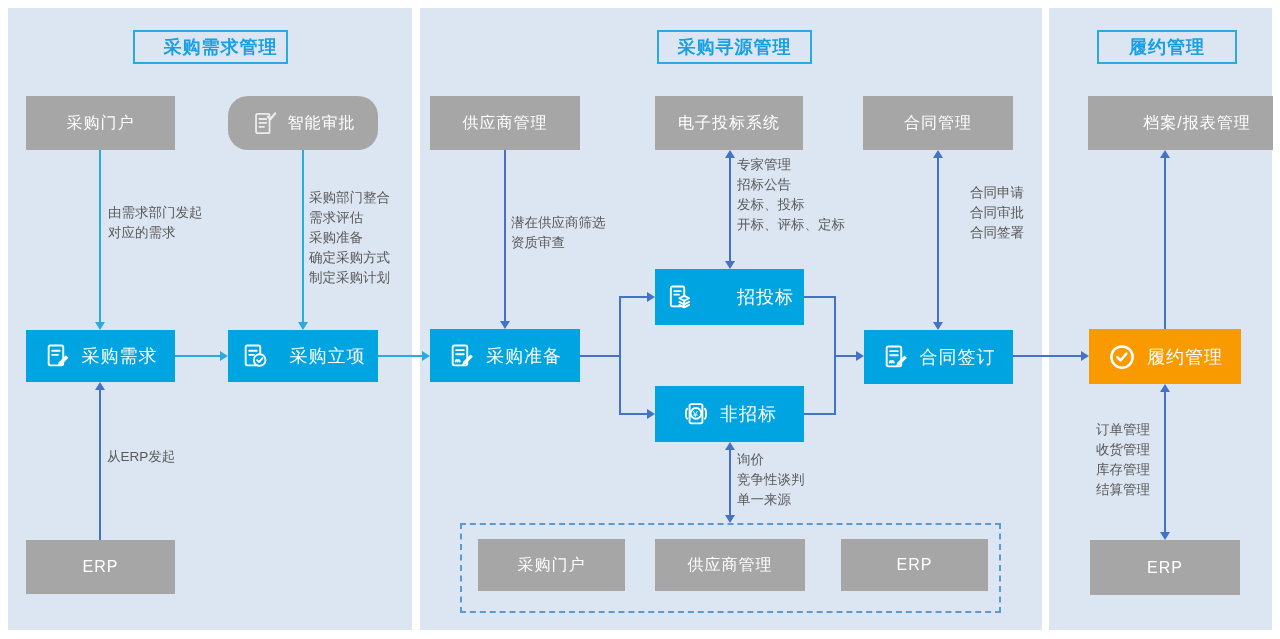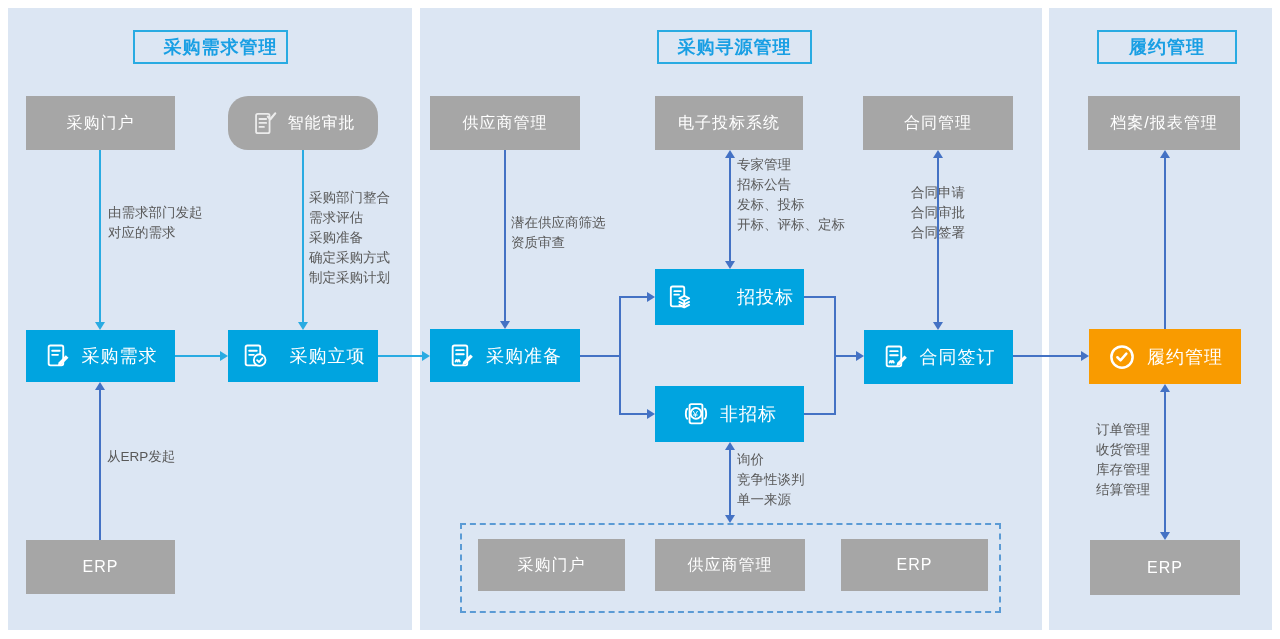--- a/index.html
+++ b/index.html
@@ -60,21 +60,21 @@
   </div>
   <div class="gbox" style="left:430px;top:96px;width:150px;">
     <span>供应商管理</span>
   </div>
   <div class="gbox" style="left:655px;top:96px;width:148px;">
     <span>电子投标系统</span>
   </div>
   <div class="gbox" style="left:863px;top:96px;width:150px;">
     <span>合同管理</span>
   </div>
-  <div class="gbox" style="left:1088px;top:96px;width:152px;">
+  <div class="gbox" style="left:1088px;top:96px;width:152px;padding-left:33px;">
     <span>档案/报表管理</span>
   </div>
 
   <div class="bbox" style="left:26px;top:330px;width:149px;height:52px;">
     <span class="icn">
       <svg width="28" height="28" viewBox="0 0 24 24" fill="none" stroke="#fff" stroke-width="1.6" stroke-linecap="round" stroke-linejoin="round">
         <rect x="4" y="3" width="12.5" height="17" rx="1.5"></rect>
         <path d="M7 7.5h6.5M7 11h5"></path>
         <path d="M12.5 17.5l6.2-6.2 2.3 2.3-6.2 6.2-3 .7z" fill="#fff" stroke="none"></path>
       </svg>
@@ -189,21 +189,21 @@
     <div>潜在供应商筛选</div>
     <div>资质审查</div>
   </div>
   <div class="note" style="left:737px;top:155px;">
     <div>专家管理</div>
     <div>招标公告</div>
     <div></div>
     <div>发标、投标</div>
     <div>开标、评标、定标</div>
   </div>
-  <div class="note" style="left:911px;top:183px;text-align:right;">
+  <div class="note" style="left:970px;top:183px;text-align:right;">
     <div>合同申请</div>
     <div>合同审批</div>
     <div>合同签署</div>
   </div>
   <div class="note" style="left:737px;top:450px;">
     <div>询价</div>
     <div>竞争性谈判</div>
     <div>单一来源</div>
   </div>
   <div class="note" style="left:1096px;top:420px;">

